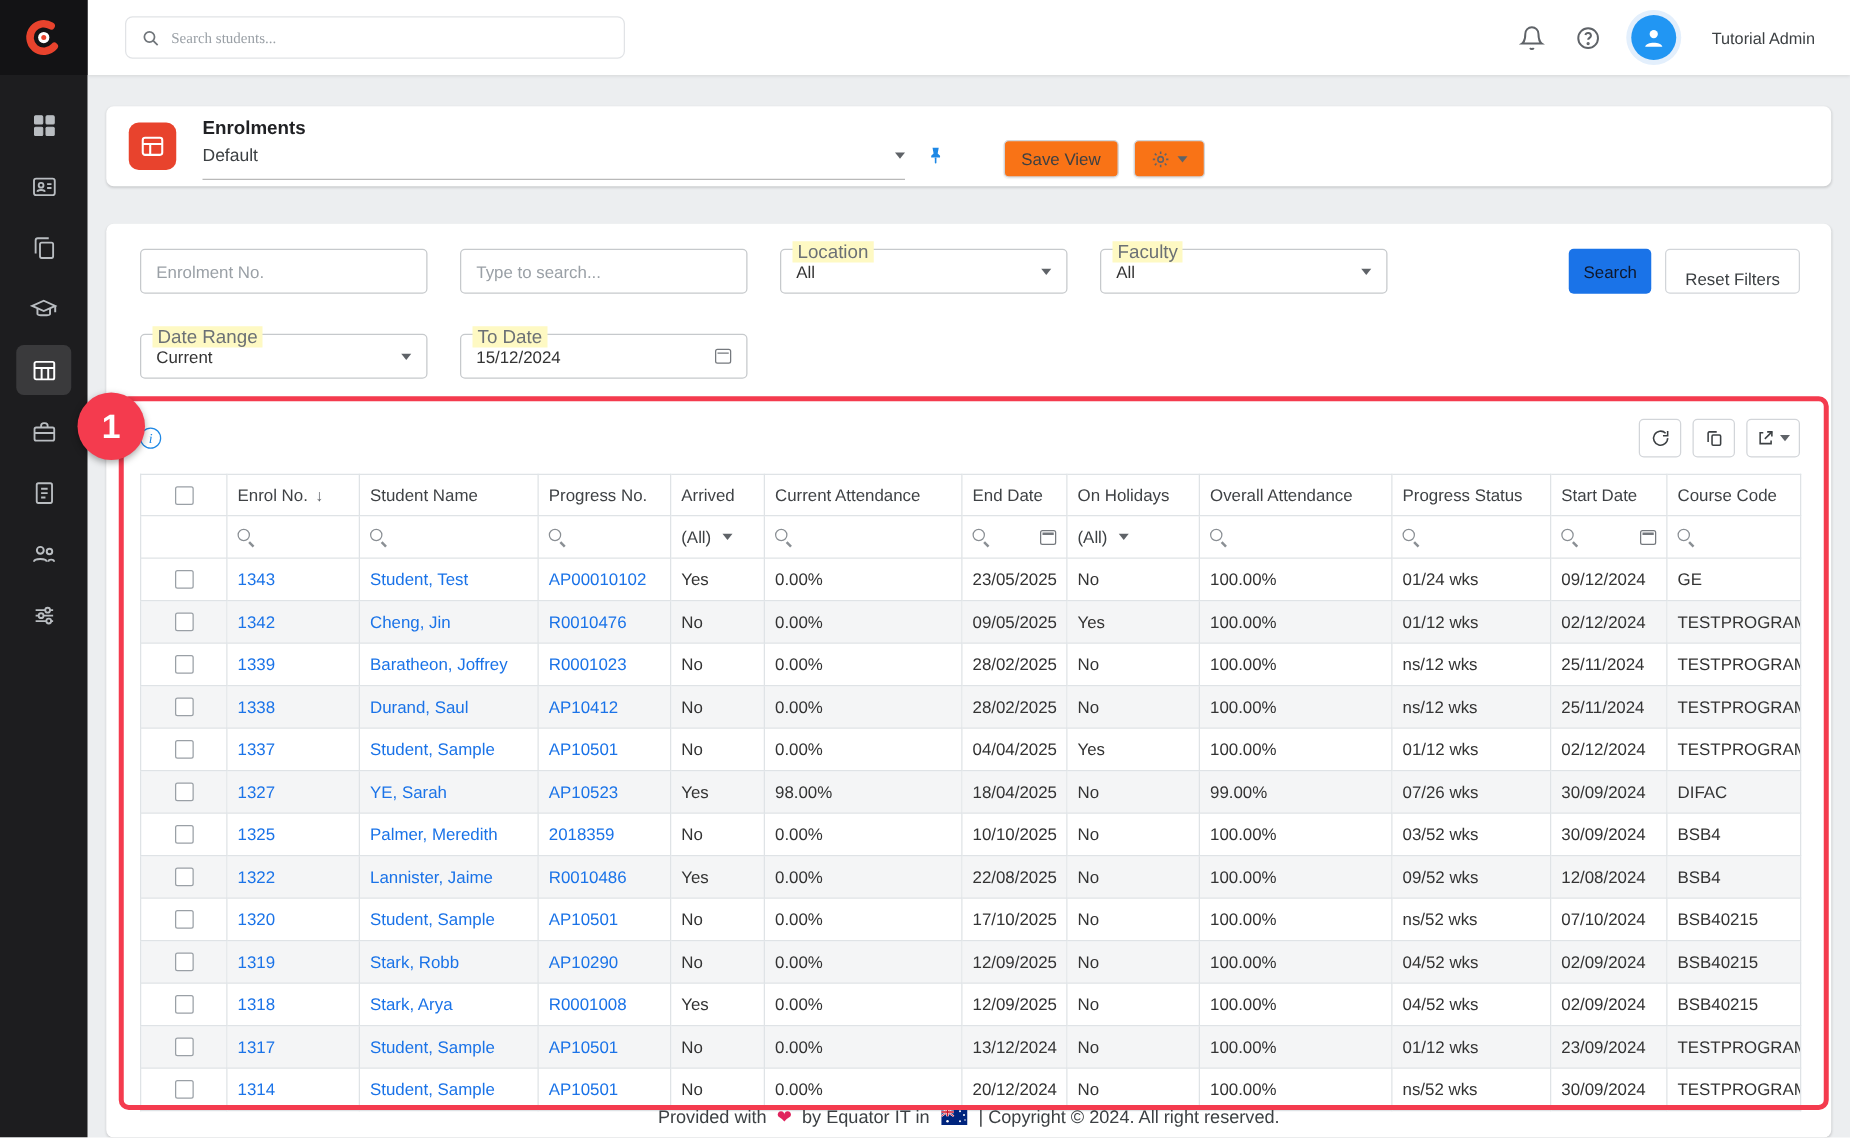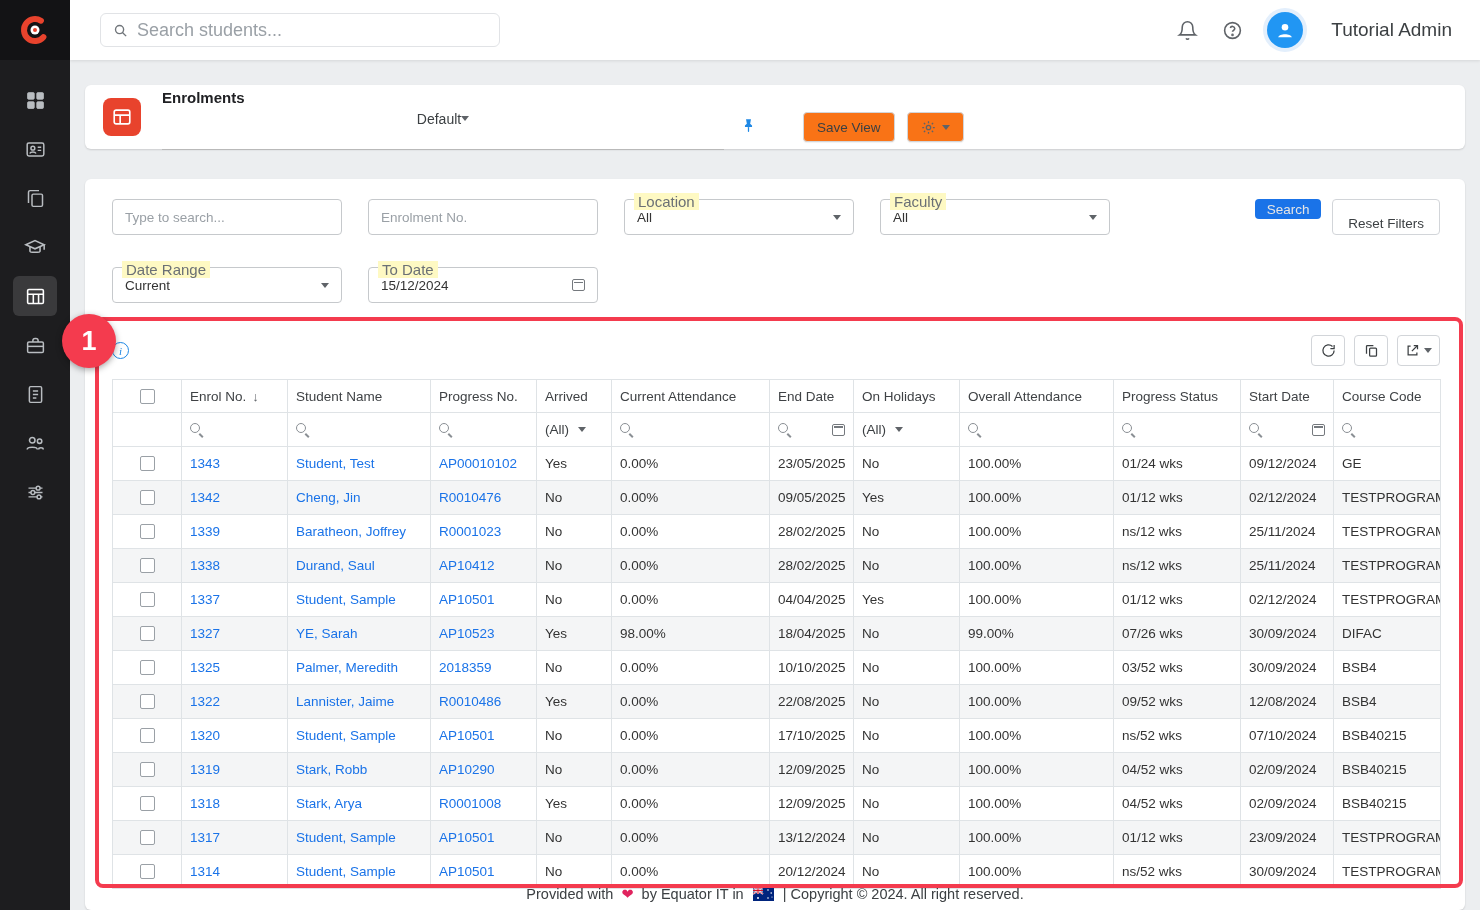--- a/index.html
+++ b/index.html
@@ -11,50 +11,50 @@
 .logo{width:70px;height:60px;display:flex;align-items:center;justify-content:center;background:#131315}
 .nav{margin-top:20px;display:flex;flex-direction:column;gap:9px}
 .nav-item{width:44px;height:40px;border-radius:6px;display:flex;align-items:center;justify-content:center;cursor:pointer}
 .nav-item.active{background:#3a3a3c}
 .nav-item svg{stroke:#b9bdc1}
 .nav-item.active svg{stroke:#ffffff}
 
 
 .topbar{position:absolute;left:70px;top:0;width:1410px;height:60px;background:#fff;display:flex;align-items:center;padding:0 28px 0 30px;box-shadow:0 1px 3px rgba(0,0,0,.10);z-index:5}
 .searchbox{width:400px;height:34px;border:1px solid #e1e3e6;border-radius:6px;display:flex;align-items:center;padding:0 12px;gap:9px;background:#fff}
-.searchbox input{border:none;outline:none;flex:1;font-size:18px;color:#333;font-family:Liberation Sans, sans-serif;background:transparent}
+.searchbox input{border:none;outline:none;flex:1;font-size:12px;color:#333;font-family:Liberation Serif, serif;background:transparent}
 .searchbox input::placeholder{color:#9aa0a6}
 .topbar-right{margin-left:auto;display:flex;align-items:center;gap:24px}
 .avatar{width:36px;height:36px;border-radius:50%;background:#2196f3;display:flex;align-items:center;justify-content:center;box-shadow:0 0 0 4px #e3effc}
-.username{font-size:19px;color:#3c4043;margin-left:4px}
+.username{font-size:13px;color:#3c4043;margin-left:4px}
 
 
 .content{position:absolute;left:70px;top:60px;width:1410px;height:850px;padding:25px 15px 0 15px}
 .card{background:#fff;border-radius:6px;box-shadow:0 1px 2px rgba(0,0,0,.14)}
 .header-card{height:64px;display:flex;align-items:center;padding:0 18px;margin-bottom:30px}
 .app-icon{width:38px;height:38px;border-radius:8px;background:#e8432d;display:flex;align-items:center;justify-content:center;flex:none}
 .title-block{margin-left:21px;width:562px;margin-top:4px}
 .page-title{font-size:15px;font-weight:bold;color:#202124;margin-bottom:5px}
-.view-select{display:flex;align-items:center;justify-content:center;border-bottom:1px solid #b9b9b9;padding-bottom:22px;font-size:14px;color:#3c4043;cursor:pointer}
+.view-select{display:flex;align-items:center;justify-content:space-between;border-bottom:1px solid #b9b9b9;padding-bottom:11px;font-size:14px;color:#3c4043;cursor:pointer}
 .pin{align-self:flex-end;margin:0 0 11px 16px}
 .header-actions{display:flex;gap:12px;margin-left:46px;align-self:flex-end;margin-bottom:7px}
 .btn-outline{height:30px;background:#f97316;border:1px solid #d2d5d9;border-radius:4px;font-size:13.5px;color:#3c4043;padding:0 13px;font-family:inherit;cursor:pointer;display:flex;align-items:center;gap:6px;box-shadow:0 1px 1px rgba(0,0,0,.06)}
 
 
 .body-card{height:731px;position:relative;padding:20px 25px 0 27px}
 .filters-row{display:flex;gap:26px;margin-bottom:32px}
 .tf{width:230px;height:36px;border:1px solid #c6c9cc;border-radius:4px;display:flex;align-items:center;padding:0 12px;position:relative;background:#fff;font-size:13.5px;color:#333;gap:8px}
 .tf label{position:absolute;top:-7px;left:9px;font-size:15px;color:#6b7075;background:#fef9c3;padding:0 4px;line-height:1.15}
 .tf input{border:0;outline:0;width:100%;font:inherit;color:#333;background:transparent}
 .tf input::placeholder{color:#9aa0a6}
 .tf .val{color:#333}
 .tf .caret{margin-left:auto}
 .tf .cal{margin-left:auto}
 .filter-btns{margin-left:auto;display:flex;gap:11px}
-.btn-primary{width:66px;height:20px;background:#1a73e8;color:#e5e5e5;border:none;border-radius:4px;font-size:13.5px;font-family:inherit;cursor:pointer}
+.btn-primary{width:66px;height:36px;background:#1a73e8;color:#0f172a;border:none;border-radius:4px;font-size:13.5px;font-family:inherit;cursor:pointer}
 .btn-reset{height:36px;background:#fff;border:1px solid #d2d5d9;border-radius:4px;font-size:13.5px;color:#3c4043;padding:16px 15px;font-family:inherit;cursor:pointer}
 
 
 .caret{width:0;height:0;border-left:4.5px solid transparent;border-right:4.5px solid transparent;border-top:5px solid #5f6368;display:inline-block;flex:none}
 .mag{width:13px;height:13px;position:relative;display:inline-block;flex:none}
 .mag::before{content:"";position:absolute;left:0;top:0;width:8px;height:8px;border:1.5px solid #8a8f94;border-radius:50%}
 .mag::after{content:"";position:absolute;left:9.5px;top:9.5px;width:5px;height:1.6px;background:#8a8f94;transform:rotate(45deg);transform-origin:0 0}
 .cal{width:13px;height:12px;border:1.5px solid #75797e;border-radius:2px;position:relative;display:inline-block;flex:none}
 .cal::before{content:"";position:absolute;left:1px;right:1px;top:1.5px;height:1.5px;background:#75797e}
 .checkbox{display:inline-block;width:15px;height:15px;border:1.5px solid #9aa0a6;border-radius:2px;background:#fff;vertical-align:middle}
@@ -227,24 +227,24 @@
         </svg>
         <span class="caret"></span>
       </button>
     </div>
   </section>
 
   <section class="card body-card">
 
     <div class="filters-row">
       <div class="tf">
+        <input type="text" placeholder="Enrolment No." style="">
+      </div>
+      <div class="tf">
         <input type="text" placeholder="Type to search..." style="">
-      </div>
-      <div class="tf">
-        <input type="text" placeholder="Enrolment No." style="">
       </div>
       <div class="tf">
         <label>Location</label>
         <span class="val">All</span>
         <span class="caret"></span>
       </div>
       <div class="tf">
         <label>Faculty</label>
         <span class="val">All</span>
         <span class="caret"></span>

